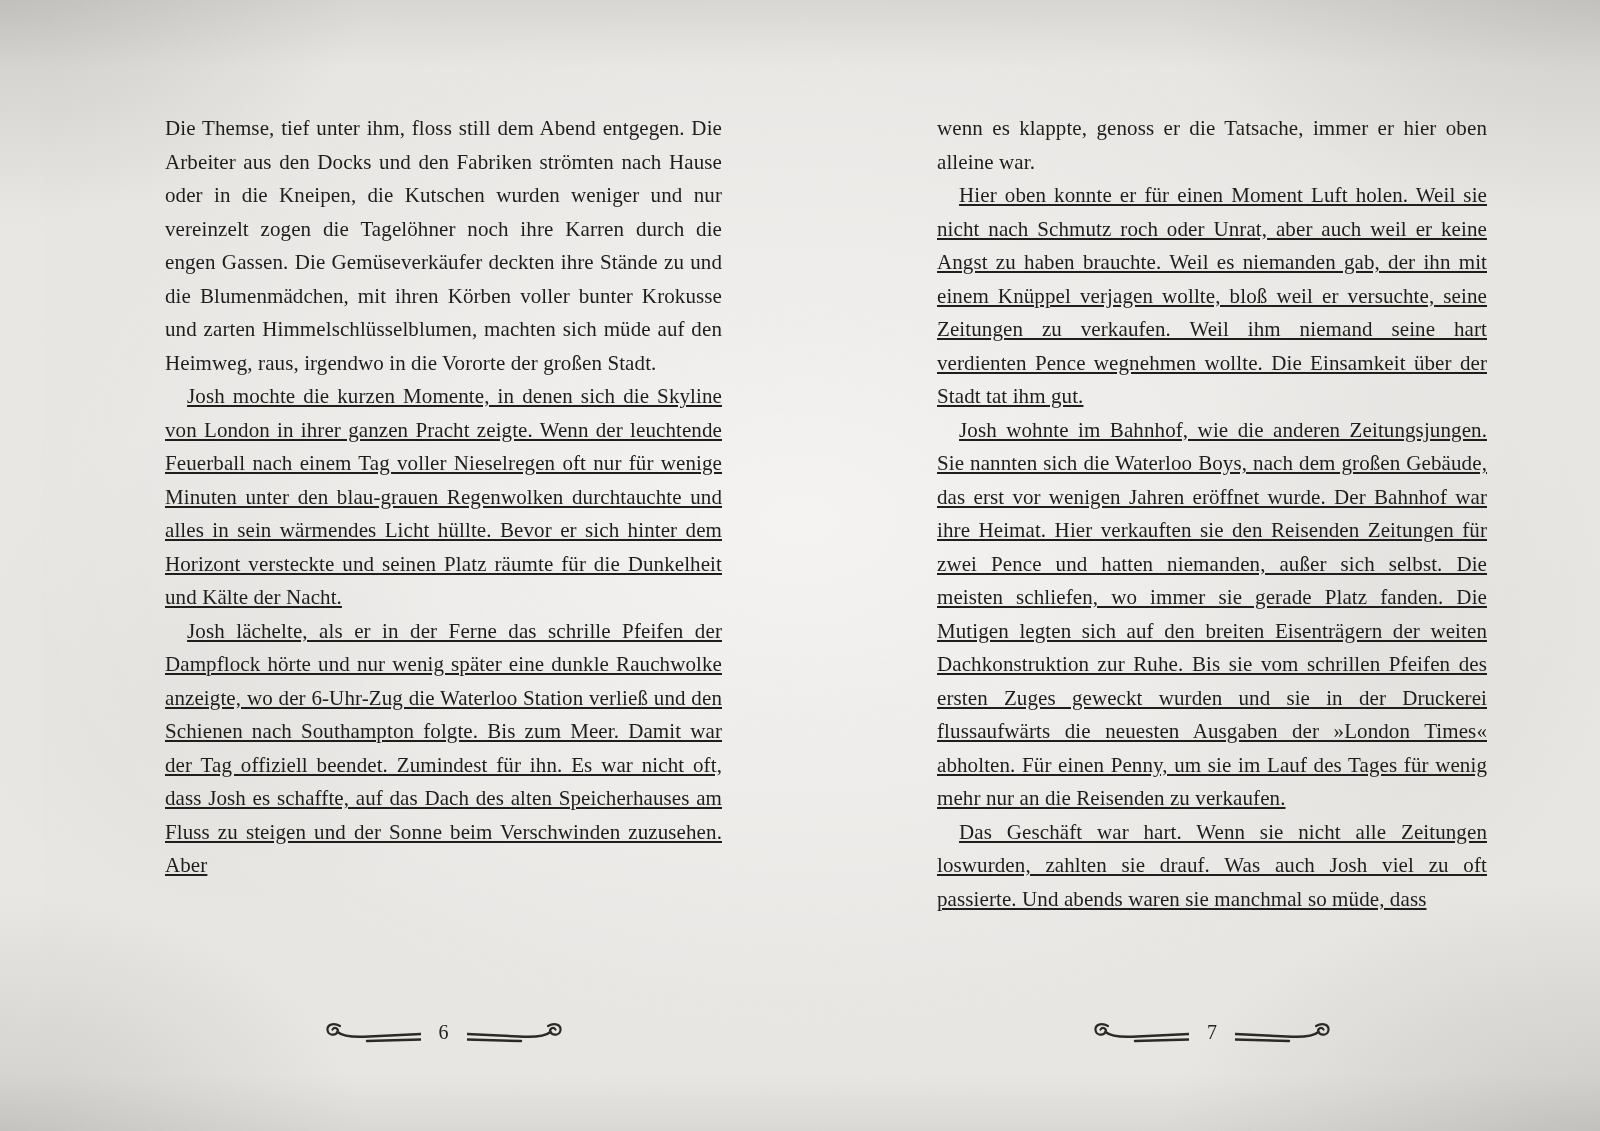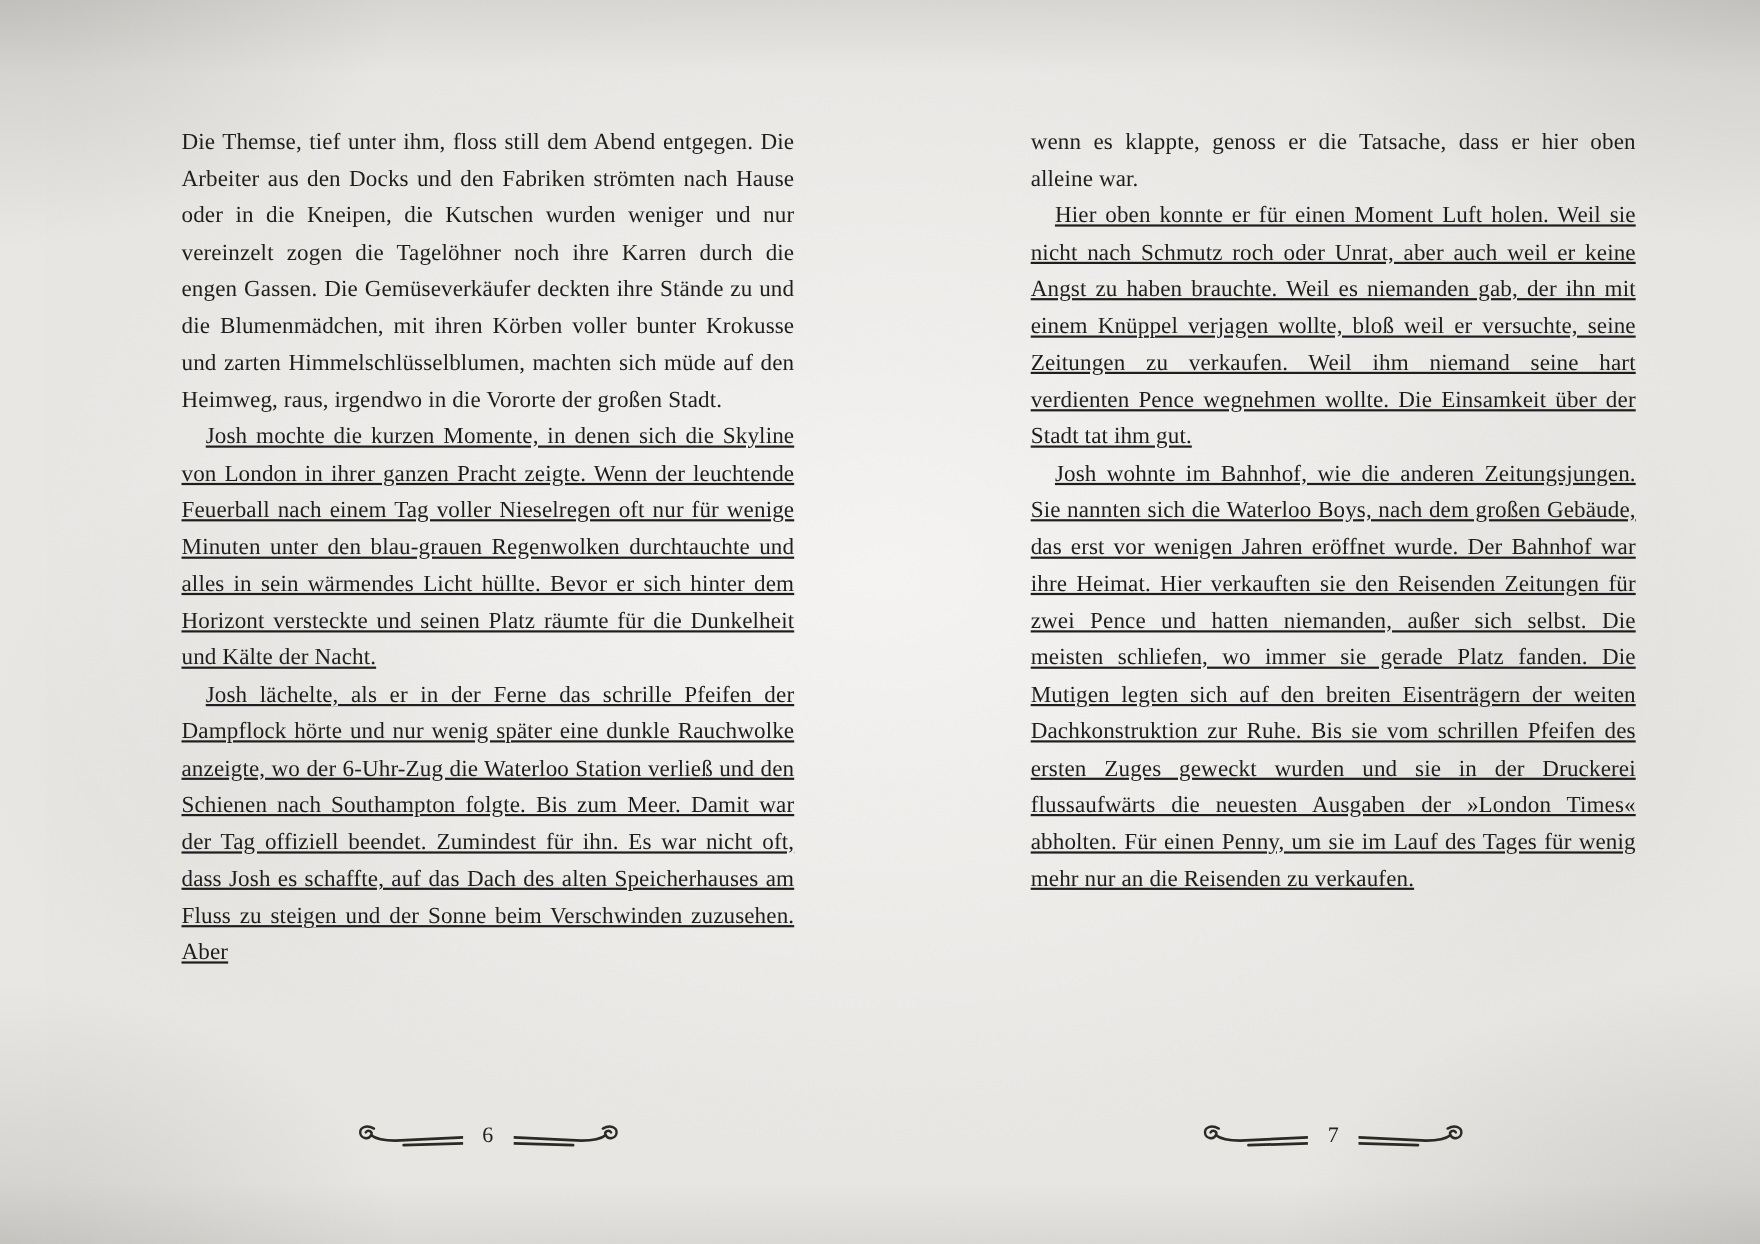--- a/index.html
+++ b/index.html
@@ -119,23 +119,24 @@
             <path stroke-width="2.5" d="M12.5 11 C18 15.5, 30 16.5, 44 15.5 L96 13"></path>
             <path stroke-width="2.5" d="M42 20 L96 18.5"></path>
           </g>
         </svg>
       </span>
     </div>
   </section>
 
   <section class="page page-right">
     <div class="text-block">
-      <p class="para">wenn es klappte, genoss er die Tatsache, dass er hier oben alleine war.</p>
+      <p class="para">wenn es klappte, genoss er die Tatsache, immer er hier oben alleine war.</p>
       <p class="para indent">Hier oben konnte er für einen Moment Luft holen. Weil sie nicht nach Schmutz roch oder Unrat, aber auch weil er keine Angst zu haben brauchte. Weil es niemanden gab, der ihn mit einem Knüppel verjagen wollte, bloß weil er versuchte, seine Zeitungen zu verkaufen. Weil ihm niemand seine hart verdienten Pence wegnehmen wollte. Die Einsamkeit über der Stadt tat ihm gut.</p>
       <p class="para indent">Josh wohnte im Bahnhof, wie die anderen Zeitungsjungen. Sie nannten sich die Waterloo Boys, nach dem großen Gebäude, das erst vor wenigen Jahren eröffnet wurde. Der Bahnhof war ihre Heimat. Hier verkauften sie den Reisenden Zeitungen für zwei Pence und hatten niemanden, außer sich selbst. Die meisten schliefen, wo immer sie gerade Platz fanden. Die Mutigen legten sich auf den breiten Eisenträgern der weiten Dachkonstruktion zur Ruhe. Bis sie vom schrillen Pfeifen des ersten Zuges geweckt wurden und sie in der Druckerei flussaufwärts die neuesten Ausgaben der »London Times« abholten. Für einen Penny, um sie im Lauf des Tages für wenig mehr nur an die Reisenden zu verkaufen.</p>
+      <p class="para indent">Das Geschäft war hart. Wenn sie nicht alle Zeitungen loswurden, zahlten sie drauf. Was auch Josh viel zu oft passierte. Und abends waren sie manchmal so müde, dass</p>
     </div>
     <div class="footer">
       <span class="orn">
         <svg width="96" height="24" viewBox="0 0 96 24" aria-hidden="true">
           <g stroke="currentColor" fill="none" stroke-linecap="round">
             <path stroke-width="2.2" d="M15 5 C8 1, 2 4, 2.5 9 C3 14, 10 15.5, 12.5 11 C14 7.5, 9.5 5.5, 7.5 8.5"></path>
             <path stroke-width="2.5" d="M12.5 11 C18 15.5, 30 16.5, 44 15.5 L96 13"></path>
             <path stroke-width="2.5" d="M42 20 L96 18.5"></path>
           </g>
         </svg>

